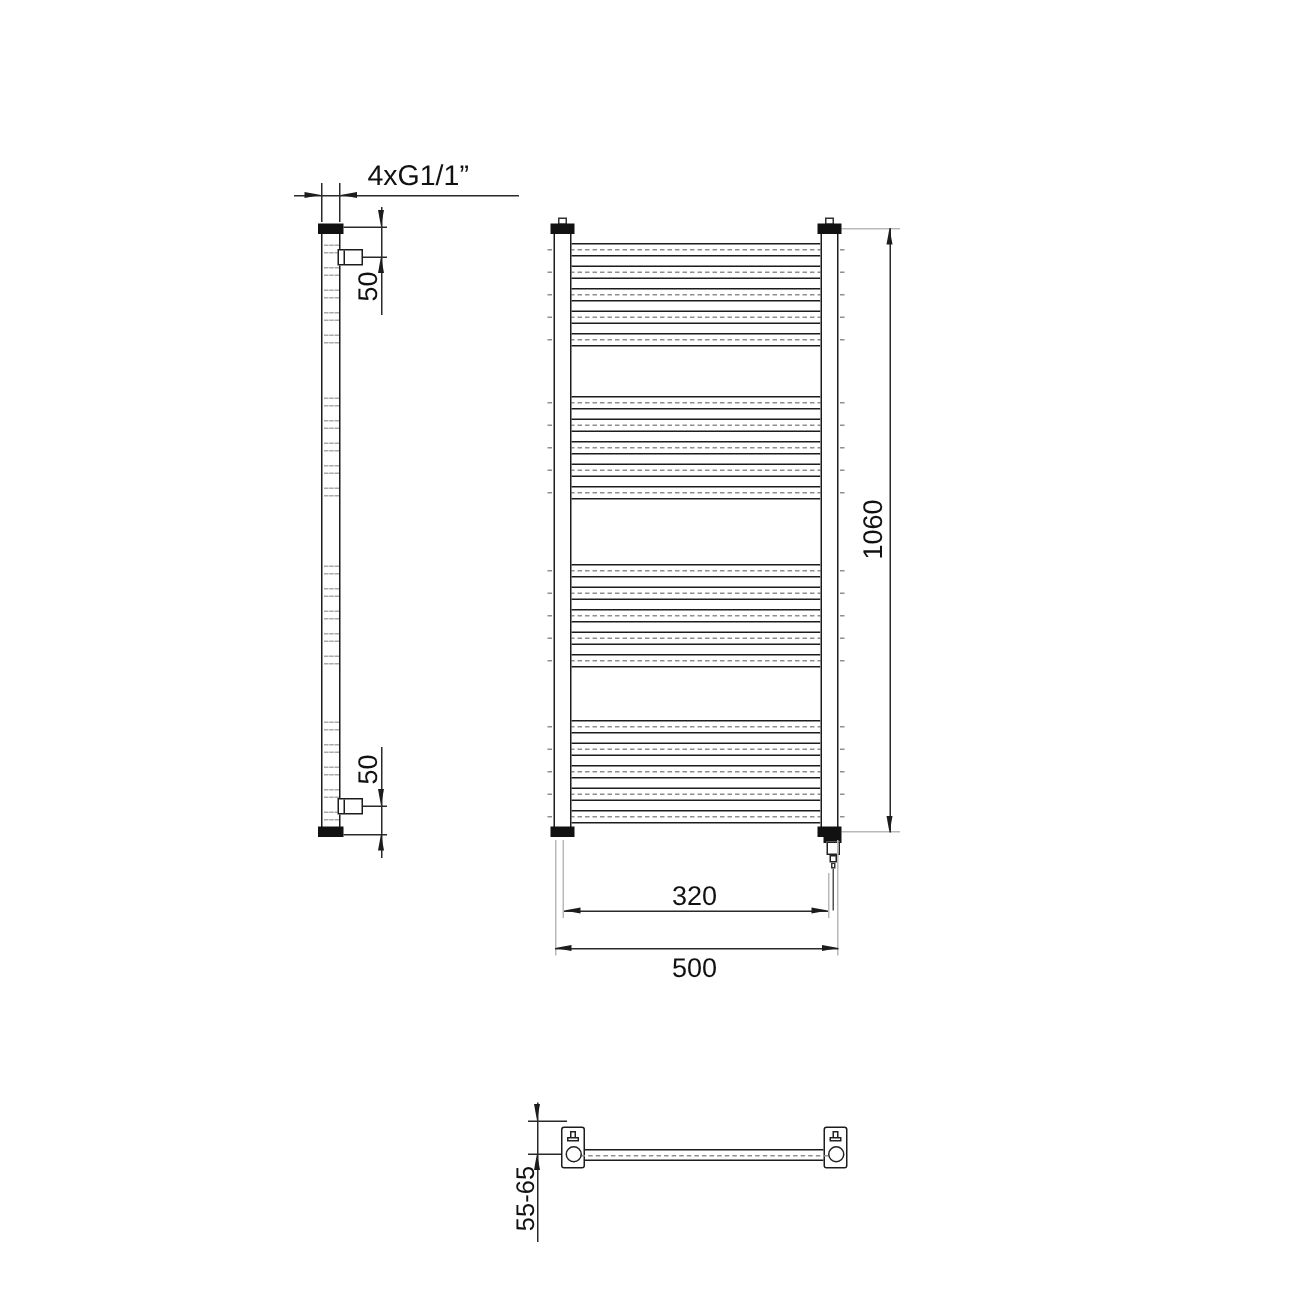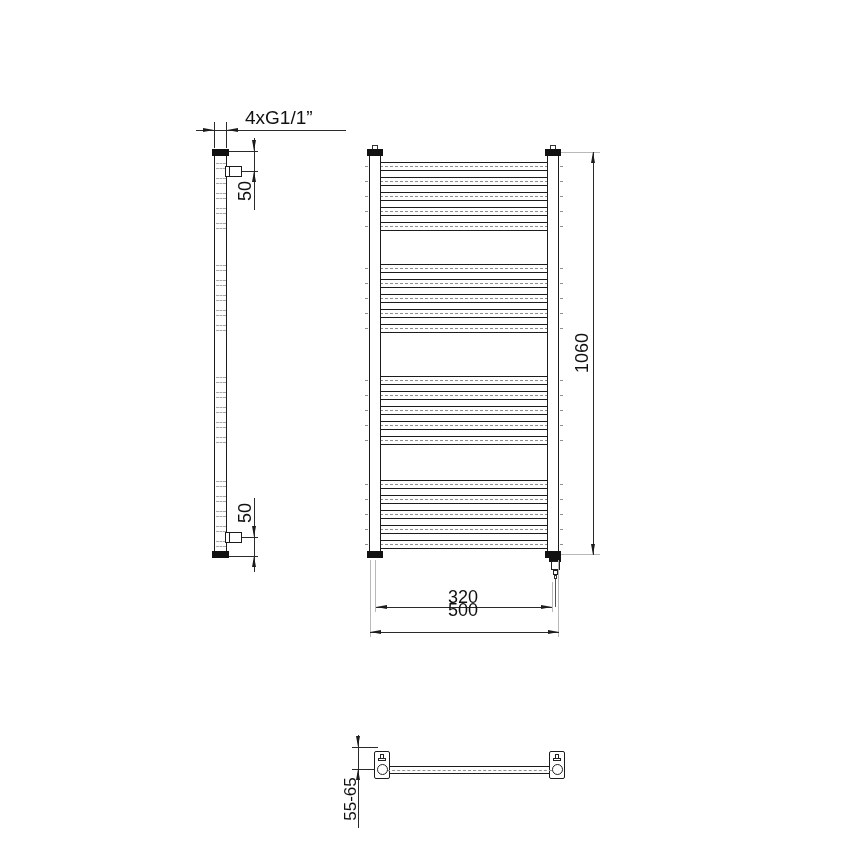--- a/index.html
+++ b/index.html
@@ -191,21 +191,21 @@
     <div class="abs dimline" style="left:376px;top:607px;width:176px;height:1px;"></div>
     <div class="ar ar-l" style="left:376px;top:605px;"></div>
     <div class="ar ar-r" style="left:541px;top:605px;"></div>
     <div class="abs dimtext" style="left:433px;top:587px;width:60px;">320</div>
 
     <div class="abs proj" style="left:369.5px;top:560px;width:1px;height:77px;"></div>
     <div class="abs proj" style="left:558px;top:560px;width:1px;height:77px;"></div>
     <div class="abs dimline" style="left:370px;top:632px;width:189px;height:1px;"></div>
     <div class="ar ar-l" style="left:370px;top:630px;"></div>
     <div class="ar ar-r" style="left:548px;top:630px;"></div>
-    <div class="abs dimtext" style="left:433px;top:600px;width:60px;">500</div>
+    <div class="abs dimtext" style="left:433px;top:635px;width:60px;">500</div>
   </div>
 
   <div class="view">
 
     <div class="abs" style="left:390px;top:766px;width:159px;height:8px;box-sizing:border-box;border-top:1.5px solid #1c1c1c;border-bottom:1.5px solid #1c1c1c;background:#fff;z-index:1;"></div>
     <div class="abs" style="left:382px;top:769.5px;width:175px;height:0;border-top:1.2px dashed #8f8f8f;z-index:3;"></div>
 
     <div class="abs bracket" style="left:374px;top:751px;width:16px;height:28px;">
       <div class="abs edge" style="left:4.5px;top:1.5px;width:4px;height:6px;border:1px solid #222;"></div>
       <div class="abs edge" style="left:2.5px;top:6px;width:8px;height:3px;border:1px solid #222;"></div>

